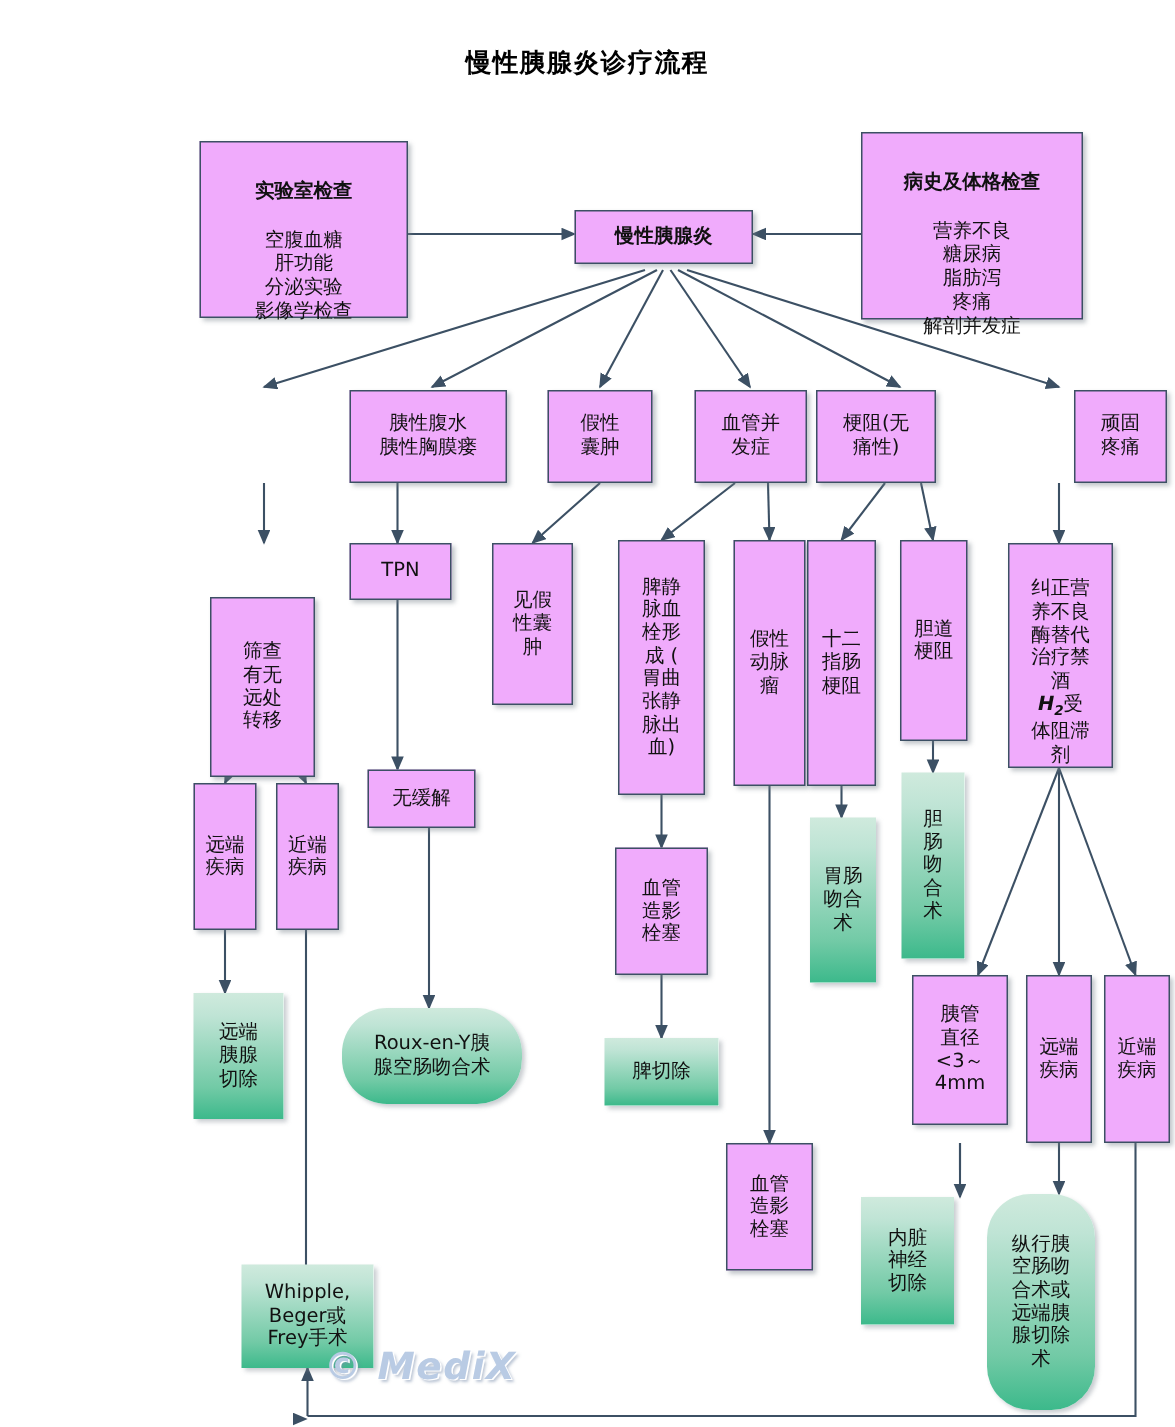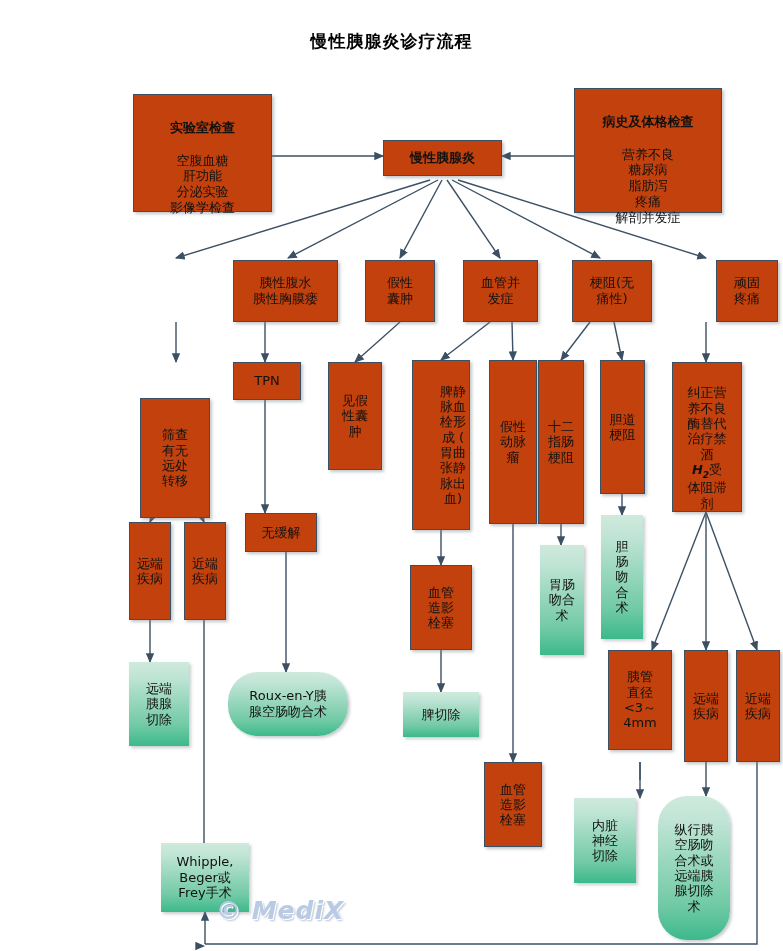--- a/index.html
+++ b/index.html
@@ -19,21 +19,21 @@
     top:30px;
     font-size:17px;
     font-weight:bold;
     color:#000;
     letter-spacing:1px;
   }
   .node{
     position:absolute;
     box-sizing:border-box;
     border:1px solid #3c5064;
-    background:#c2410c;
+    background:#f0abfc;
     color:#111;
     font-size:13px;
     line-height:1.22;
     text-align:center;
     display:flex;
     align-items:center;
     justify-content:center;
     padding:2px 3px;
     box-shadow:2px 2px 3px rgba(120,130,140,0.45);
     white-space:pre-line;
@@ -174,21 +174,21 @@
 胰性胸膜瘘</span>
   </div>
   <div class="node" style="left:365px;top:260px;width:70px;height:62px;">
     <span>假性
 囊肿</span>
   </div>
   <div class="node" style="left:463px;top:260px;width:75px;height:62px;">
     <span>血管并
 发症</span>
   </div>
-  <div class="node" style="left:572px;top:260px;width:80px;height:62px;">
+  <div class="node" style="left:544px;top:260px;width:80px;height:62px;">
     <span>梗阻(无
 痛性)</span>
   </div>
   <div class="node" style="left:676px;top:260px;width:62px;height:62px;margin-left:40px;">
     <span>顽固
 疼痛</span>
   </div>
 
   <div class="node vert" style="left:140px;top:362px;width:70px;height:120px;margin-top:36px;">
     <span>筛查
@@ -197,21 +197,21 @@
 转移</span>
   </div>
   <div class="node" style="left:233px;top:362px;width:68px;height:38px;">
     <span>TPN</span>
   </div>
   <div class="node vert" style="left:328px;top:362px;width:54px;height:108px;">
     <span>见假
 性囊
 肿</span>
   </div>
-  <div class="node vert" style="left:412px;top:360px;width:58px;height:170px;justify-content:flex-end;">
+  <div class="node vert" style="left:412px;top:360px;width:58px;height:170px;">
     <span>脾静
 脉血
 栓形
 成 (
 胃曲
 张静
 脉出
 血)</span>
   </div>
   <div class="node vert" style="left:489px;top:360px;width:48px;height:164px;">

